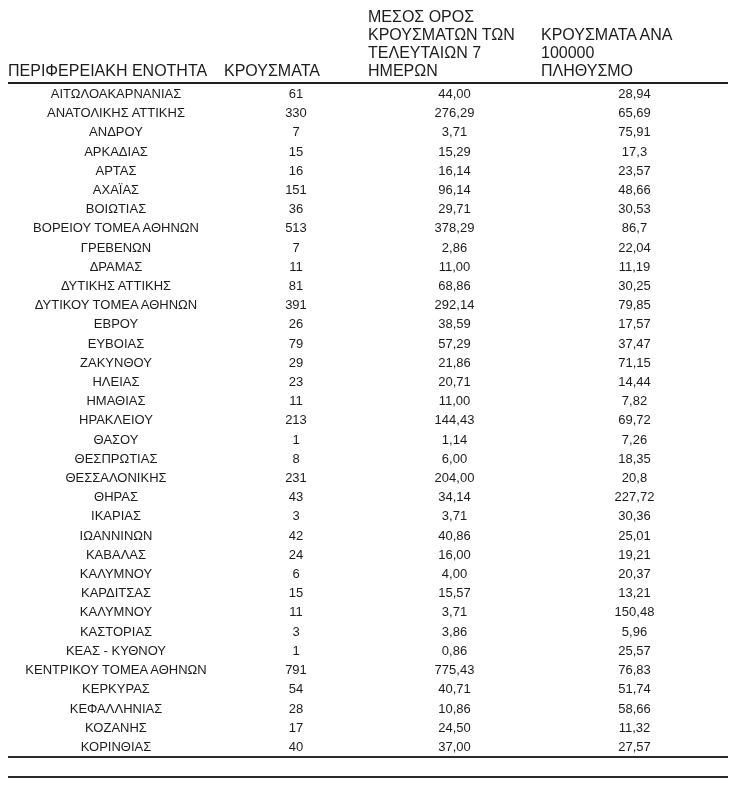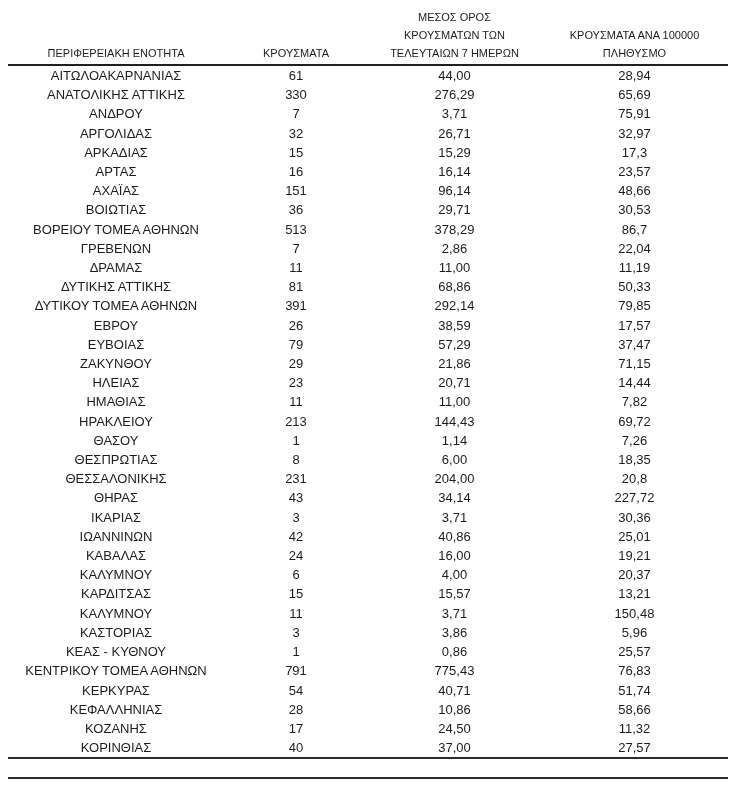--- a/index.html
+++ b/index.html
@@ -24,23 +24,23 @@
     margin-top: 0;
     width: 720px;
     border-bottom: 2px solid #2b2b2b;
   }
   col.c1 { width: 216px; }
   col.c2 { width: 144px; }
   col.c3 { width: 173px; }
   col.c4 { width: 187px; }
   thead th {
     font-weight: normal;
-    font-size: 11px;
+    font-size: 16px;
     line-height: 18px;
-    text-align: center;
+    text-align: left;
     vertical-align: bottom;
     padding: 8px 0 2px 0;
     white-space: pre-line;
     border-bottom: 2.5px solid #1f1f1f;
   }
   tbody td {
     font-size: 13px;
     line-height: 19.2px;
     height: 19.2px;
     text-align: center;
@@ -93,26 +93,20 @@
           <td>276,29</td>
           <td>65,69</td>
         </tr>
         <tr>
           <td>ΑΝΔΡΟΥ</td>
           <td>7</td>
           <td>3,71</td>
           <td>75,91</td>
         </tr>
         <tr>
-          <td>ΑΡΓΟΛΙΔΑΣ</td>
-          <td>32</td>
-          <td>26,71</td>
-          <td>32,97</td>
-        </tr>
-        <tr>
           <td>ΑΡΚΑΔΙΑΣ</td>
           <td>15</td>
           <td>15,29</td>
           <td>17,3</td>
         </tr>
         <tr>
           <td>ΑΡΤΑΣ</td>
           <td>16</td>
           <td>16,14</td>
           <td>23,57</td>
@@ -144,21 +138,21 @@
         <tr>
           <td>ΔΡΑΜΑΣ</td>
           <td>11</td>
           <td>11,00</td>
           <td>11,19</td>
         </tr>
         <tr>
           <td>ΔΥΤΙΚΗΣ ΑΤΤΙΚΗΣ</td>
           <td>81</td>
           <td>68,86</td>
-          <td>50,33</td>
+          <td>30,25</td>
         </tr>
         <tr>
           <td>ΔΥΤΙΚΟΥ ΤΟΜΕΑ ΑΘΗΝΩΝ</td>
           <td>391</td>
           <td>292,14</td>
           <td>79,85</td>
         </tr>
         <tr>
           <td>ΕΒΡΟΥ</td>
           <td>26</td>

